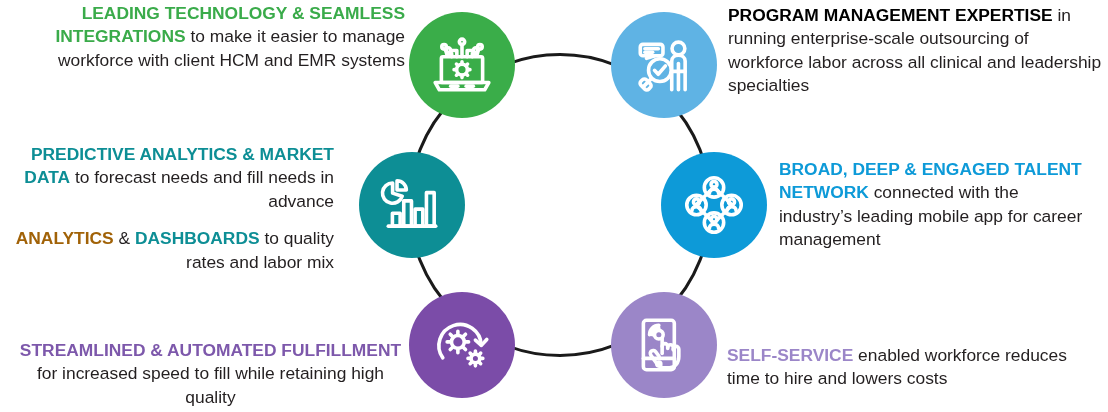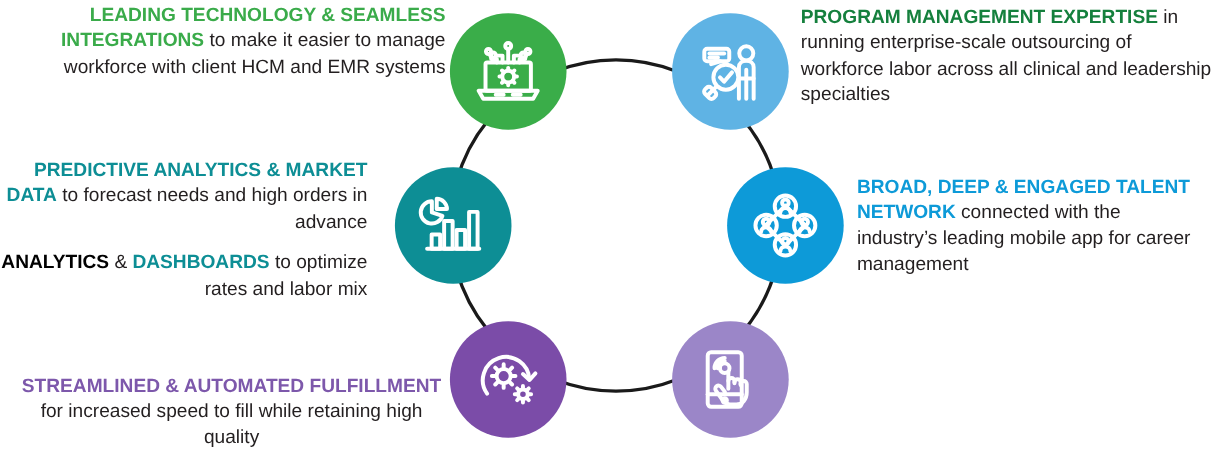--- a/index.html
+++ b/index.html
@@ -153,39 +153,44 @@
   </div>
 
   <div class="txt right-col" id="txt-tech">
     <p style="margin:0;">
       <b style="color:#3aab4a;">LEADING TECHNOLOGY &amp; SEAMLESS INTEGRATIONS</b><span> to make it easier to manage workforce with client HCM and EMR systems</span>
     </p>
   </div>
 
   <div class="txt right-col" id="txt-analytics">
     <p style="margin:0;">
-      <b style="color:#0d8e95;">PREDICTIVE ANALYTICS &amp; MARKET DATA</b><span> to forecast needs and high orders in advance</span>
+      <b style="color:#0d8e95;">PREDICTIVE ANALYTICS &amp; MARKET DATA</b><span> to forecast needs and fill needs in advance</span>
     </p>
     <p class="p2" style="margin:14px 0 0 0;">
-      <b style="color:#000000;">ANALYTICS</b><span> &amp; </span><b style="color:#0d8e95;">DASHBOARDS</b><span> to optimize rates and labor mix</span>
+      <b style="color:#a16207;">ANALYTICS</b><span> &amp; </span><b style="color:#0d8e95;">DASHBOARDS</b><span> to quality rates and labor mix</span>
     </p>
   </div>
 
   <div class="txt right-col" id="txt-fulfill">
     <p style="margin:0;">
       <b style="color:#7d58ab;">STREAMLINED &amp; AUTOMATED FULFILLMENT</b><span> for increased speed to fill while retaining high quality</span>
     </p>
   </div>
 
   <div class="txt left-col" id="txt-program">
     <p style="margin:0;">
-      <b style="color:#15803d;">PROGRAM MANAGEMENT EXPERTISE</b><span> in running enterprise-scale outsourcing of workforce labor across all clinical and leadership specialties</span>
+      <b style="color:#000000;">PROGRAM MANAGEMENT EXPERTISE</b><span> in running enterprise-scale outsourcing of workforce labor across all clinical and leadership specialties</span>
     </p>
   </div>
 
   <div class="txt left-col" id="txt-talent">
     <p style="margin:0;">
       <b style="color:#0d9ad8;">BROAD, DEEP &amp; ENGAGED TALENT NETWORK</b><span> connected with the industry’s leading mobile app for career management</span>
     </p>
   </div>
 
+  <div class="txt left-col" id="txt-self">
+    <p style="margin:0;">
+      <b style="color:#9b86c8;">SELF-SERVICE</b><span> enabled workforce reduces time to hire and lowers costs</span>
+    </p>
+  </div>
 
 </div>
 
 </body></html>

